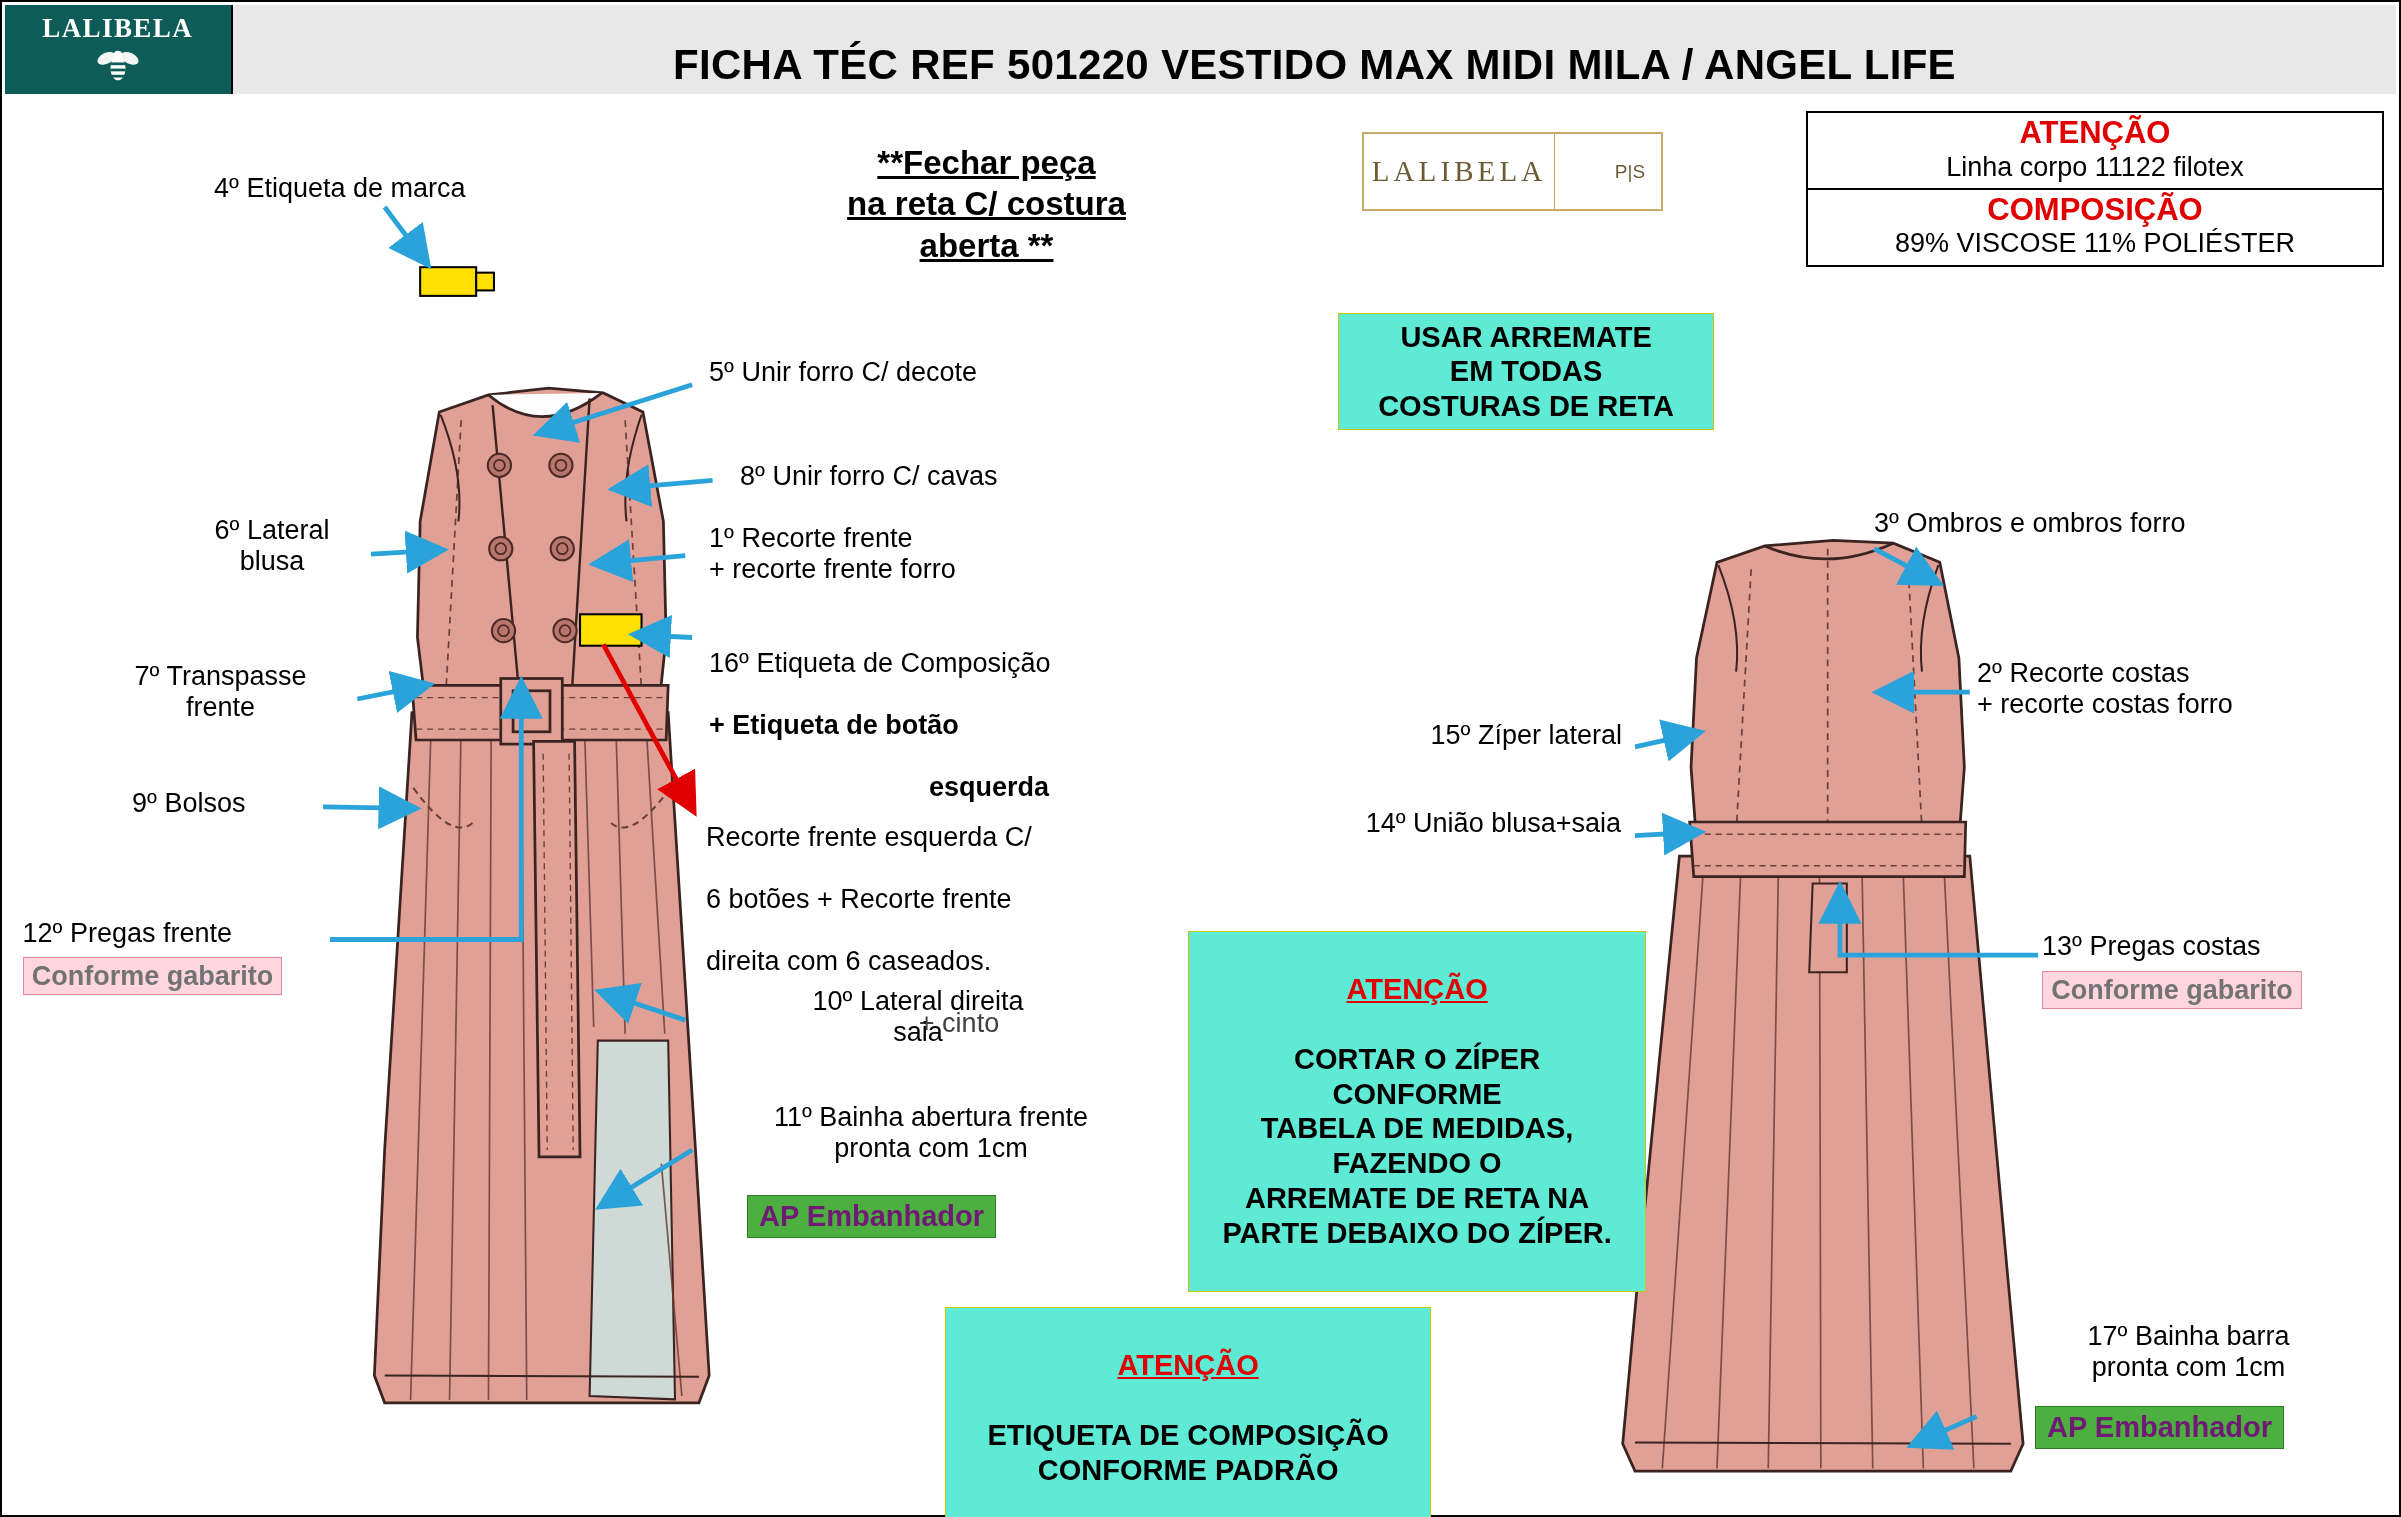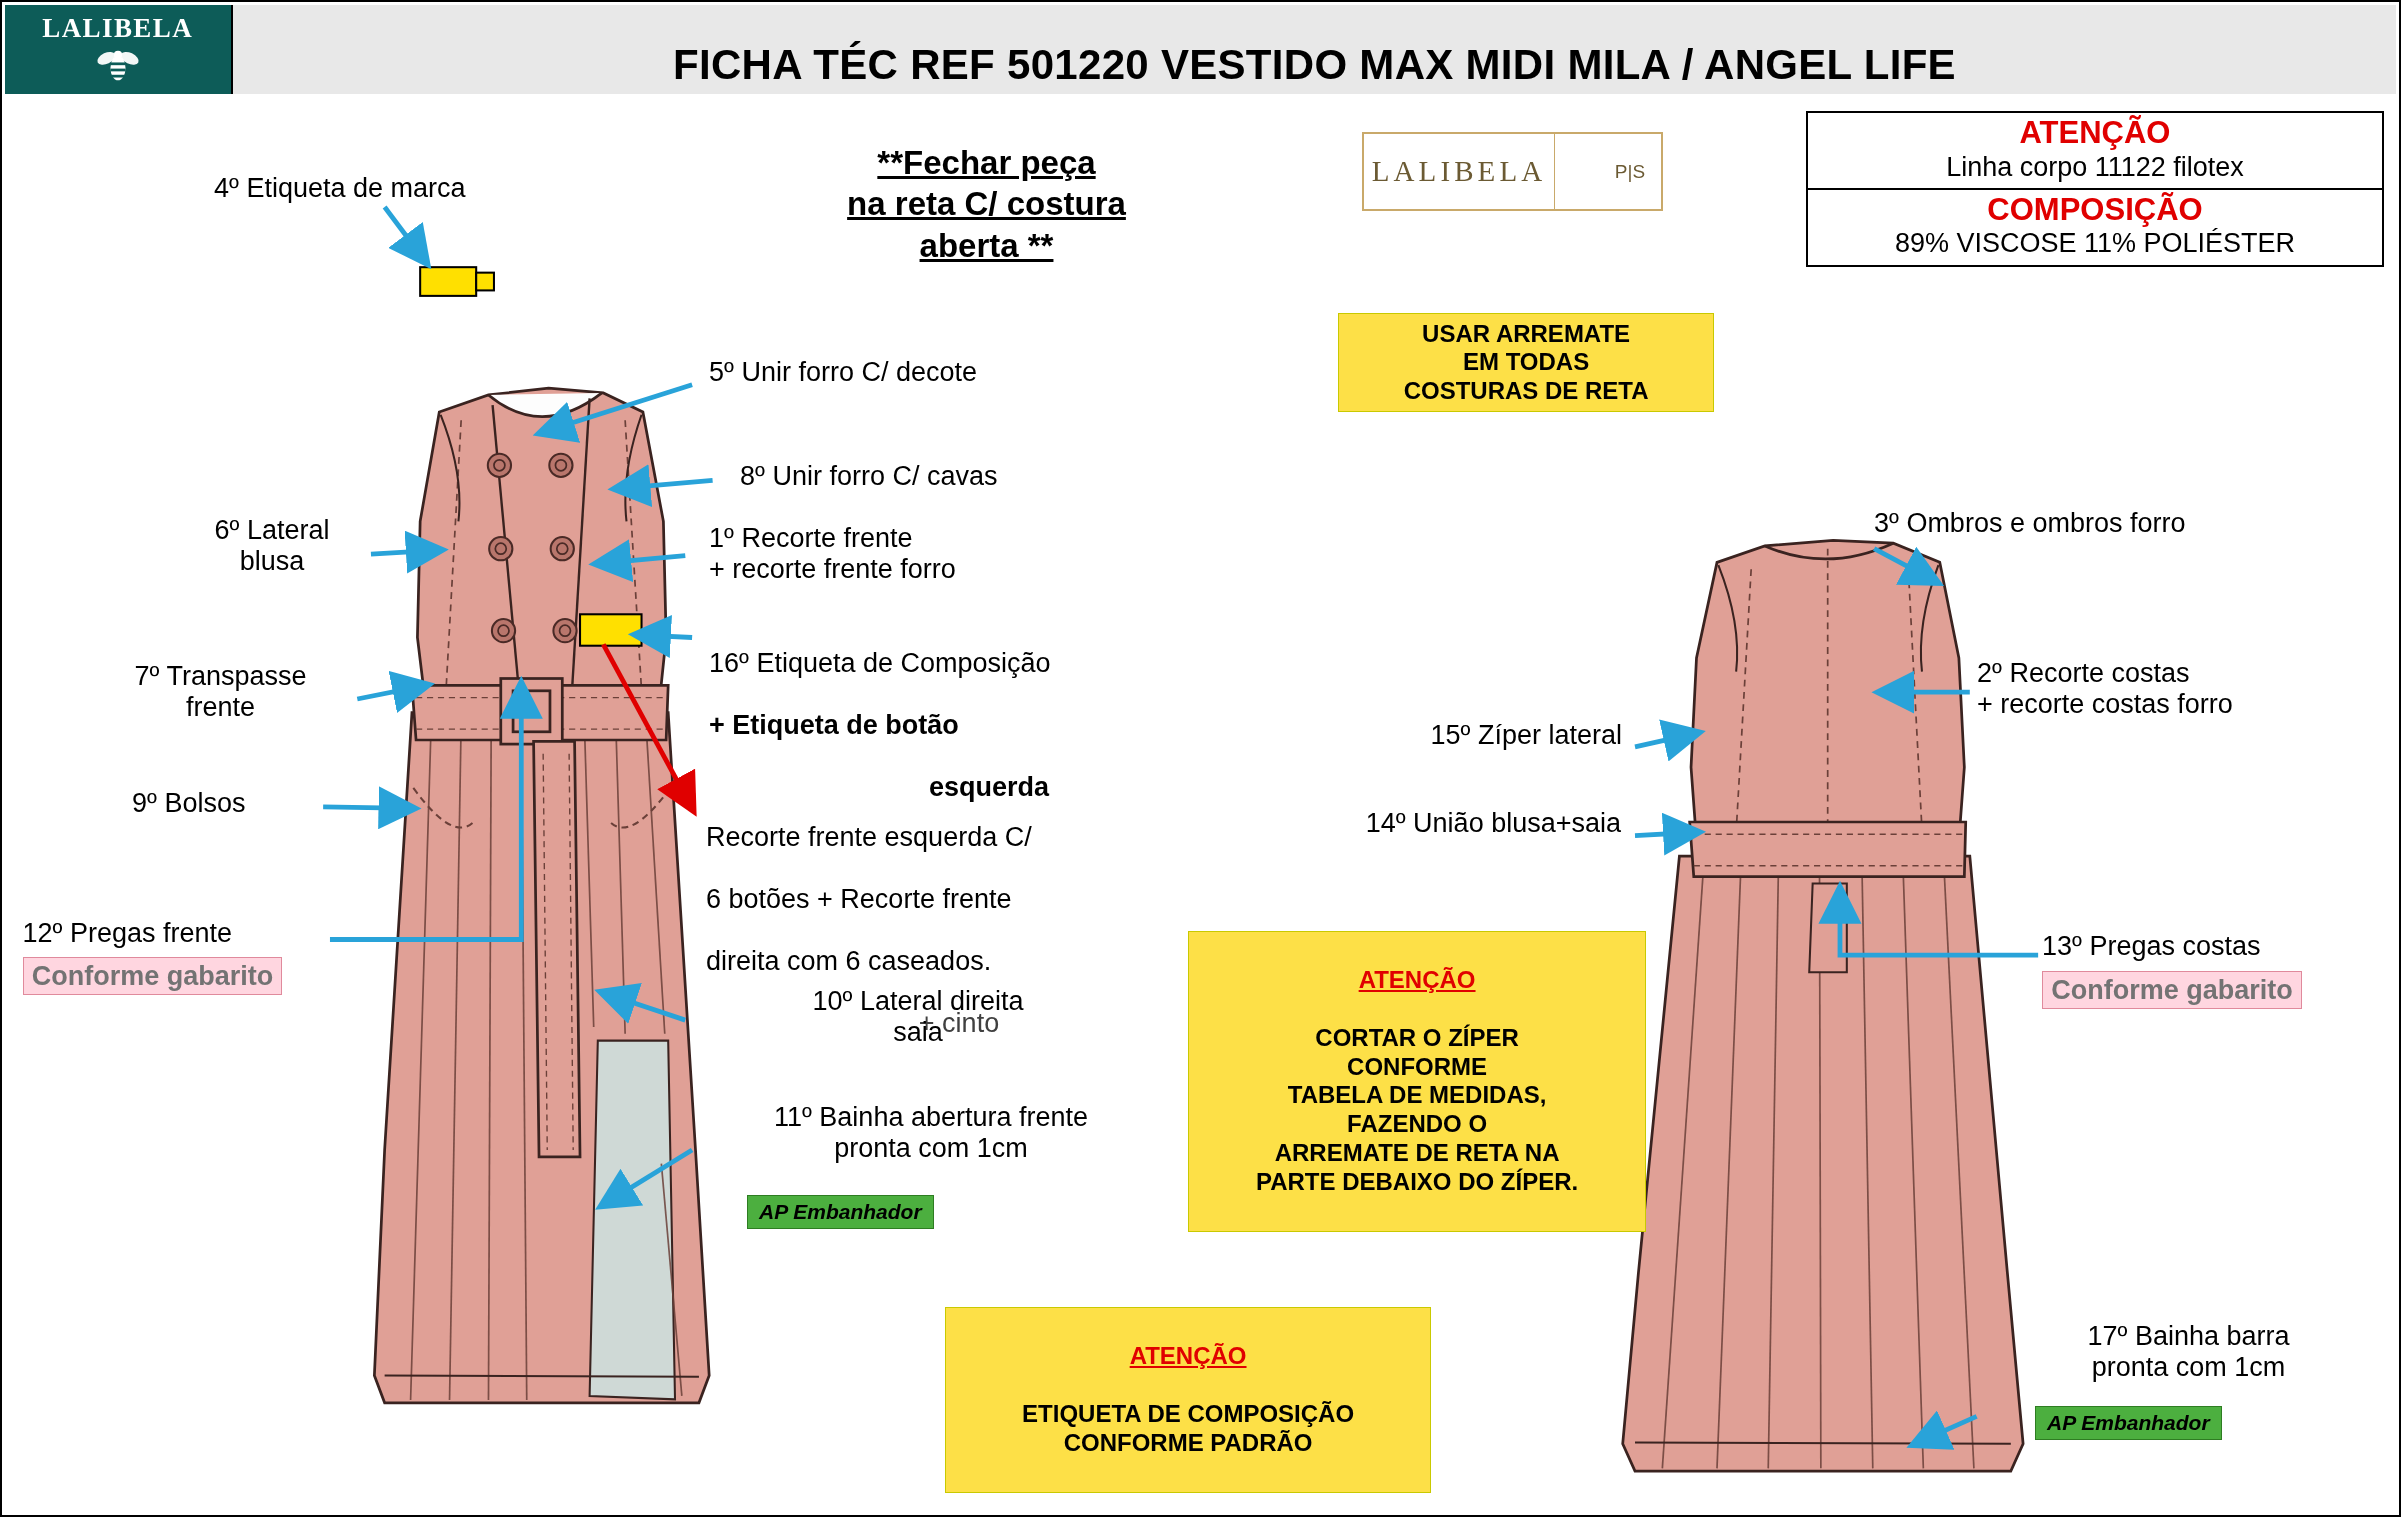--- a/index.html
+++ b/index.html
@@ -50,45 +50,44 @@
     color:#000;
     line-height:1.15;
     white-space:pre-line;
   }
   .lbl.center { text-align:center; }
   .lbl.right { text-align:right; }
 
   
   .ybox {
     position:absolute;
-    background:#fde047;
+    background:#5eead4;
     border:1.4px solid #c9c900;
     padding:5.5px 9.6px;
     text-align:center;
     font-weight:bold;
-    font-size:24px;
+    font-size:29px;
     line-height:1.2;
     color:#000;
     white-space:pre-line;
   }
   .ybox .red-underline {
     color:#e00000; text-decoration:underline; font-weight:bold;
   }
 
   
   .gbox {
     position:absolute;
     background:#4caf3f;
     border:1.4px solid #2e7d22;
-    color:#000000;
+    color:#701a75;
     font-weight:bold;
-    font-size:21px;
+    font-size:29px;
     padding:4.1px 11px;
     white-space:nowrap;
-    font-style:italic;
   }
   
   .pbox {
     position:absolute;
     background:#ffd6e0;
     border:1.4px solid #e08a9c;
     color:#737373;
     font-weight:bold;
     font-size:27px;
     padding:2.7px 8.2px;

